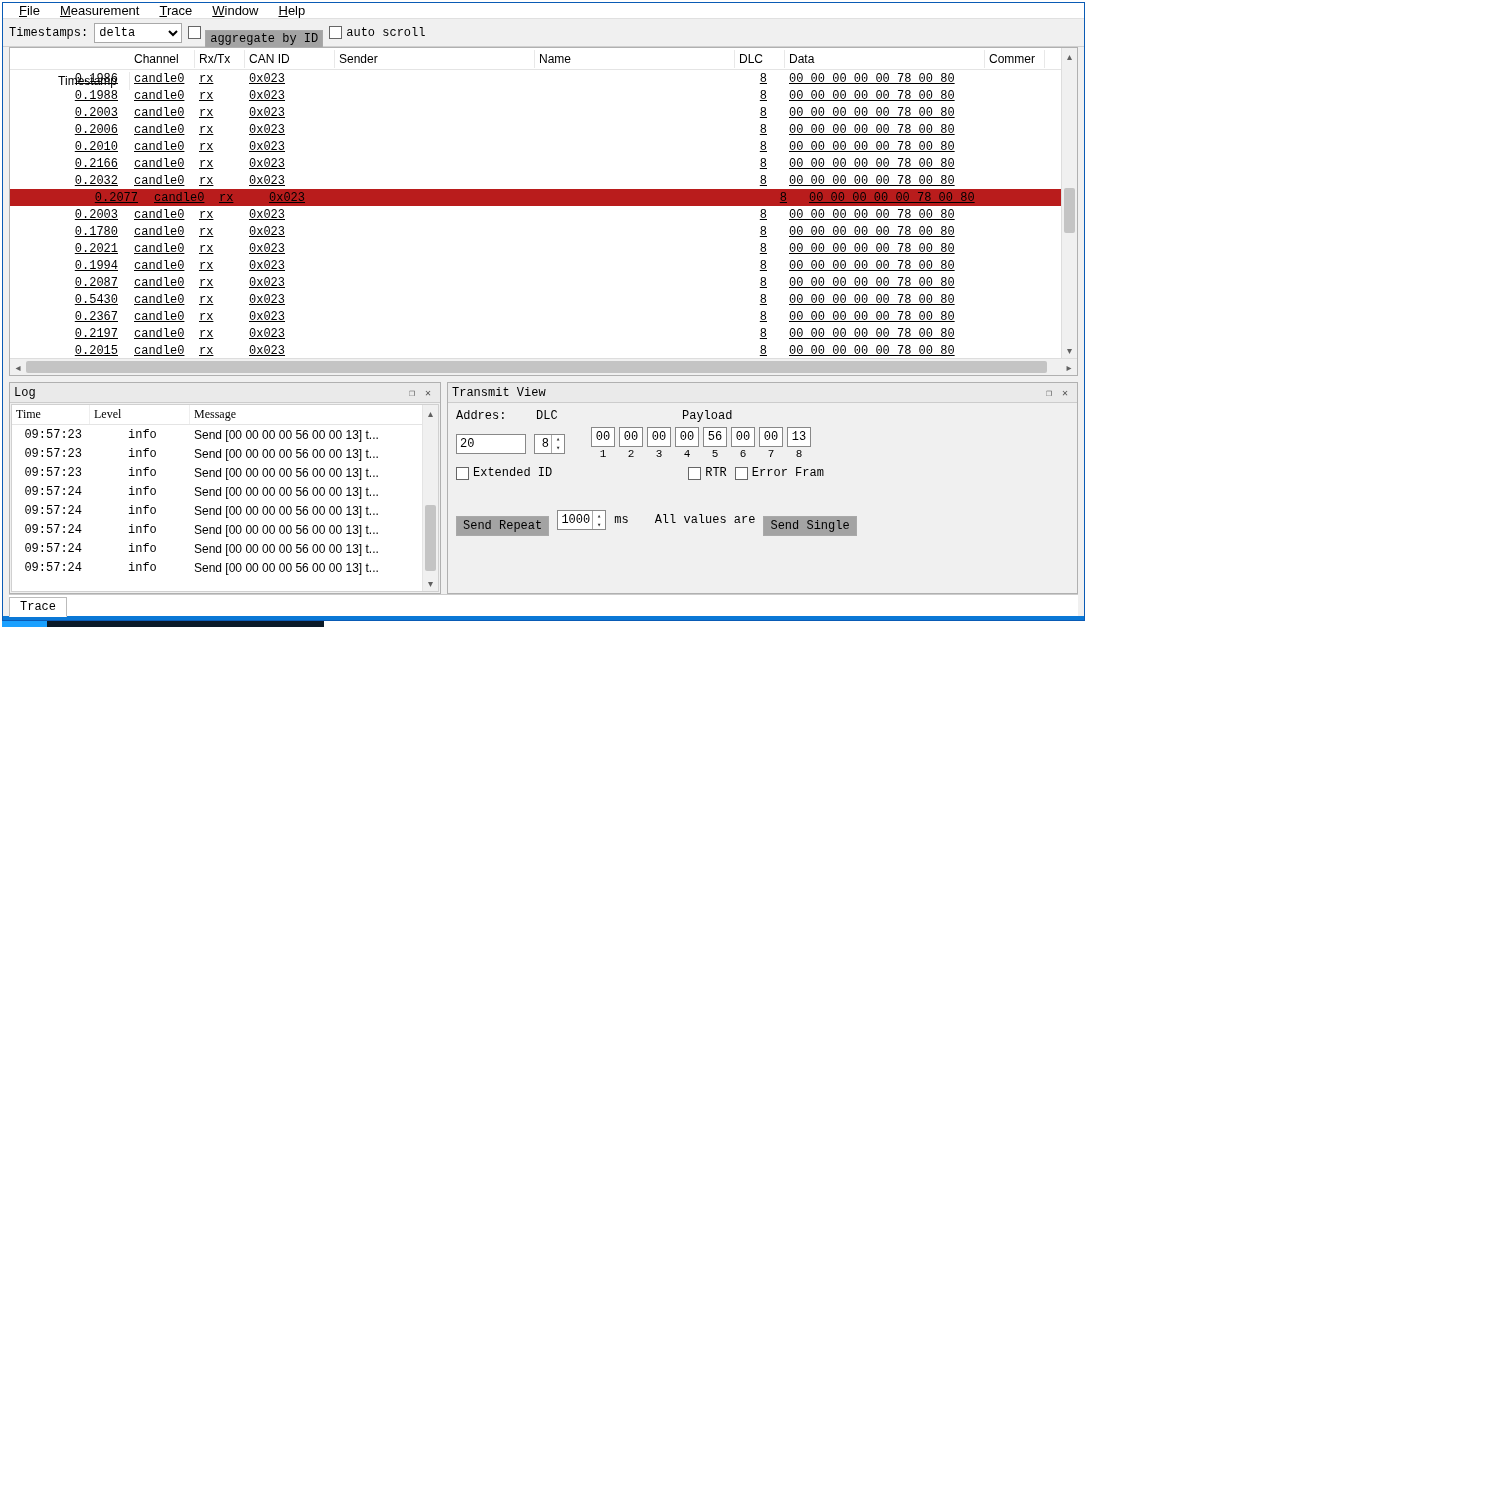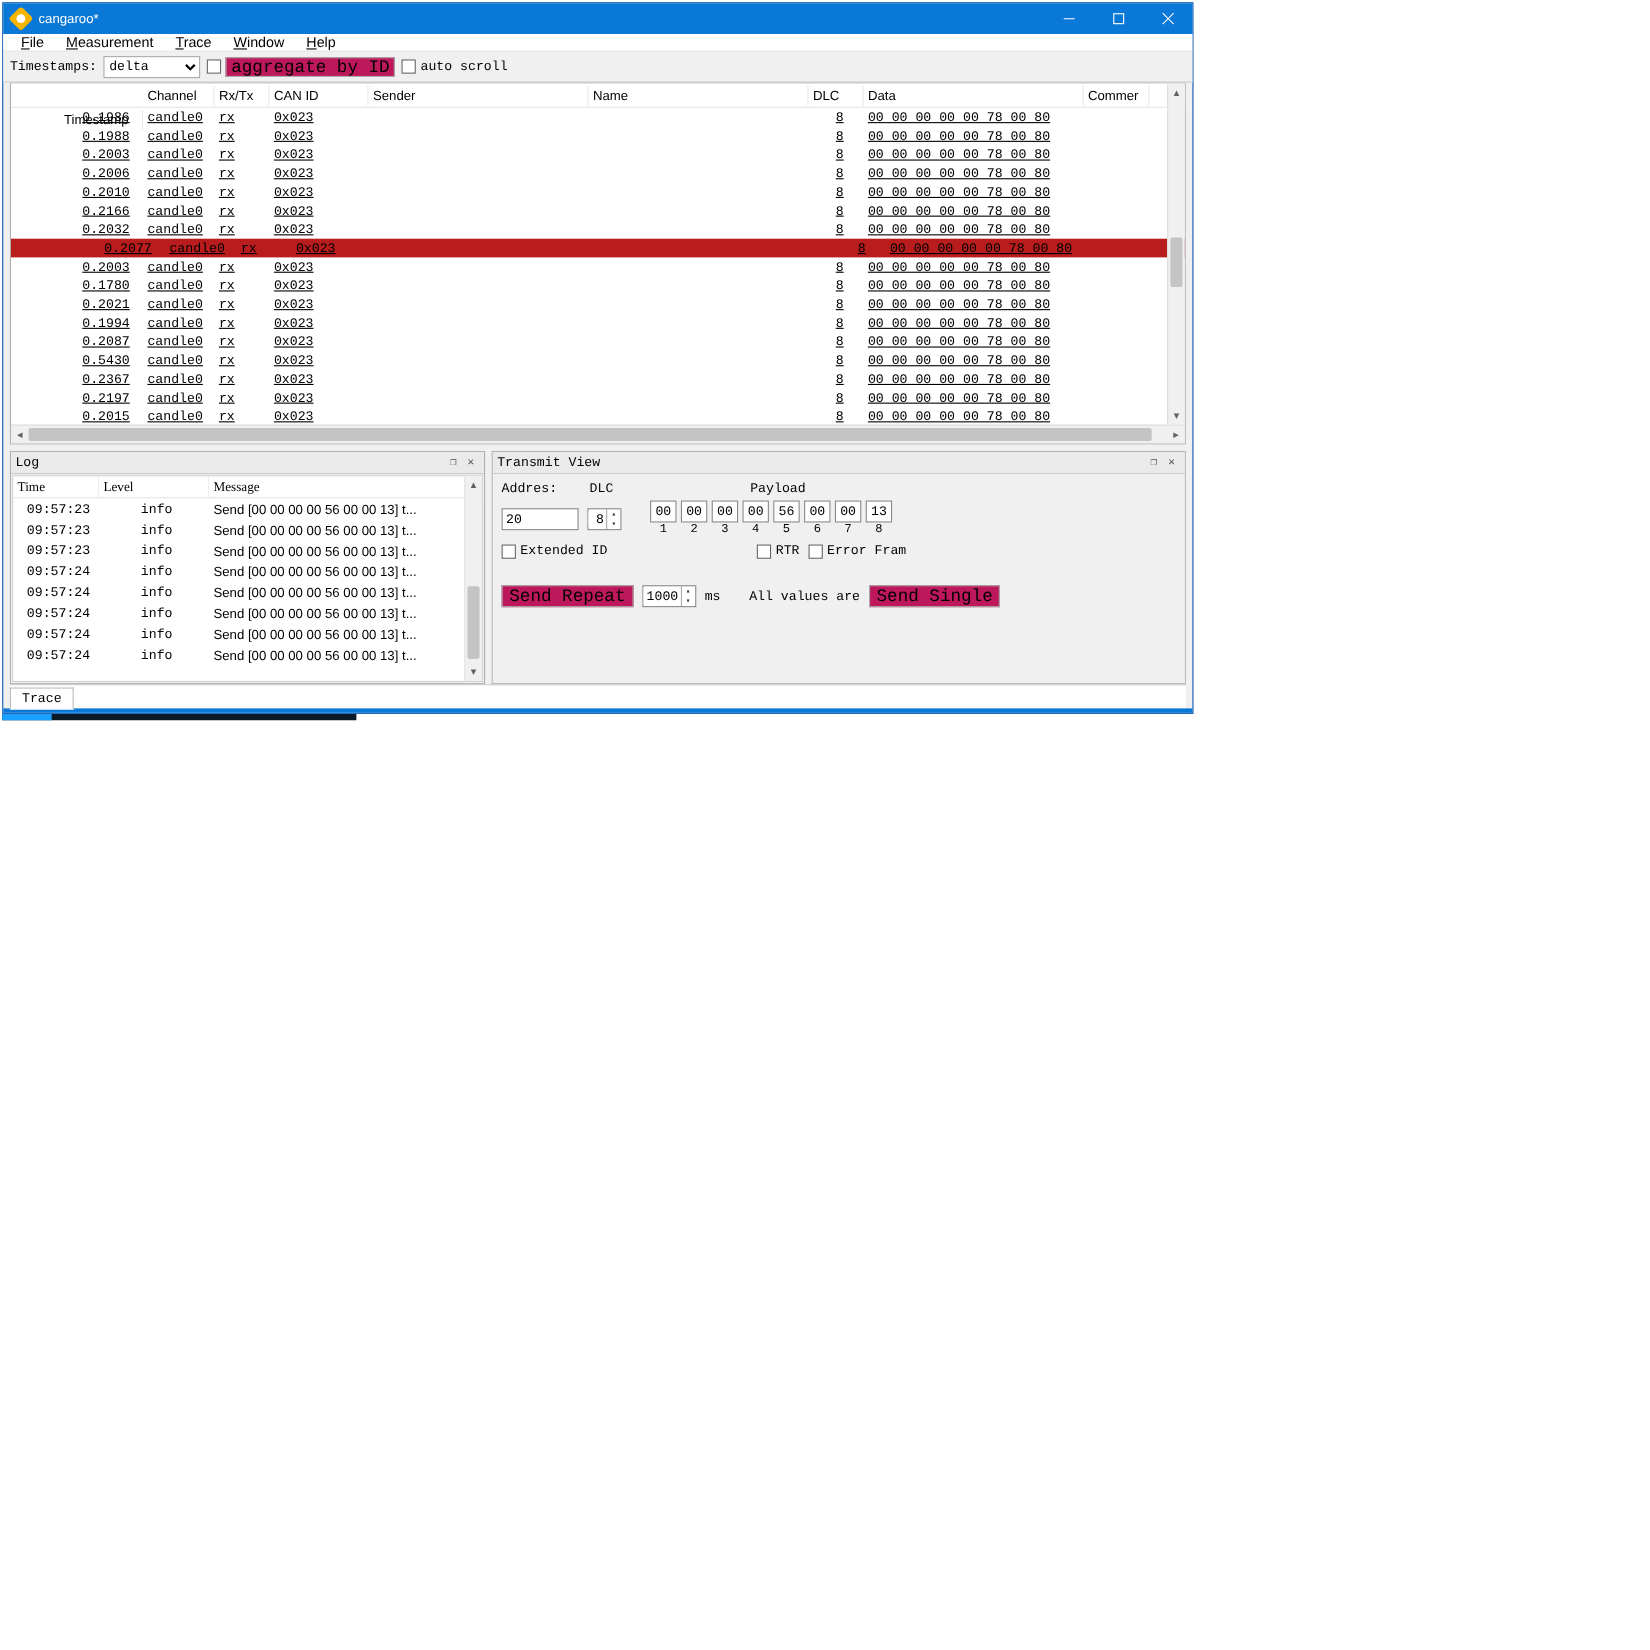--- a/index.html
+++ b/index.html
@@ -90,27 +90,28 @@
     font-family: "Courier New", monospace;
     font-size: 12px;
   }
   .checkbox .box {
     width: 13px; height: 13px;
     border: 1px solid #666;
     background: #fff;
   }
   .btn {
     border: 1px solid #a9a9a9;
-    background: #be185d;
+    background: #a3a3a3;
     padding: 1px 6px;
     font-family: "Courier New", monospace;
-    font-size: 16px;
+    font-size: 12px;
     height: 20px;
     display:inline-flex;
     align-items:center;
+    margin-top:12px;
   }
 
   
   .trace-panel {
     margin: 0 6px 6px 6px;
     border: 1px solid #b0b0b0;
     background: #fff;
     position: relative;
   }
   .trace-header {
@@ -294,41 +295,20 @@
   }
   .taskbar-remnant .light{
     width:45px; height:6px; background:#1aa0ff;
   }
 </style>
 </head>
 <body>
 
 <div class="app">
 
-  <div class="titlebar">
-    <span class="app-icon"></span>
-    <span class="title">cangaroo*</span>
-    <span class="spacer"></span>
-    <div class="winbtn">
-      <svg viewBox="0 0 12 12">
-          <line x1="1" y1="6" x2="11" y2="6" stroke="#fff" stroke-width="1"></line>
-        </svg>
-    </div>
-    <div class="winbtn">
-      <svg viewBox="0 0 12 12">
-          <rect x="1.5" y="1.5" width="9" height="9" fill="none" stroke="#fff" stroke-width="1"></rect>
-        </svg>
-    </div>
-    <div class="winbtn">
-      <svg viewBox="0 0 12 12">
-          <line x1="1" y1="1" x2="11" y2="11" stroke="#fff" stroke-width="1"></line>
-          <line x1="11" y1="1" x2="1" y2="11" stroke="#fff" stroke-width="1"></line>
-        </svg>
-    </div>
-  </div>
 
   <div class="menubar">
     <span class="menu-item"><span class="ul">F</span><span>ile</span></span>
     <span class="menu-item"><span class="ul">M</span>easurement</span>
     <span class="menu-item"><span class="ul">T</span>race</span>
     <span class="menu-item"><span class="ul">W</span>indow</span>
     <span class="menu-item"><span class="ul">H</span>elp</span>
   </div>
 
   <div class="toolbar">

